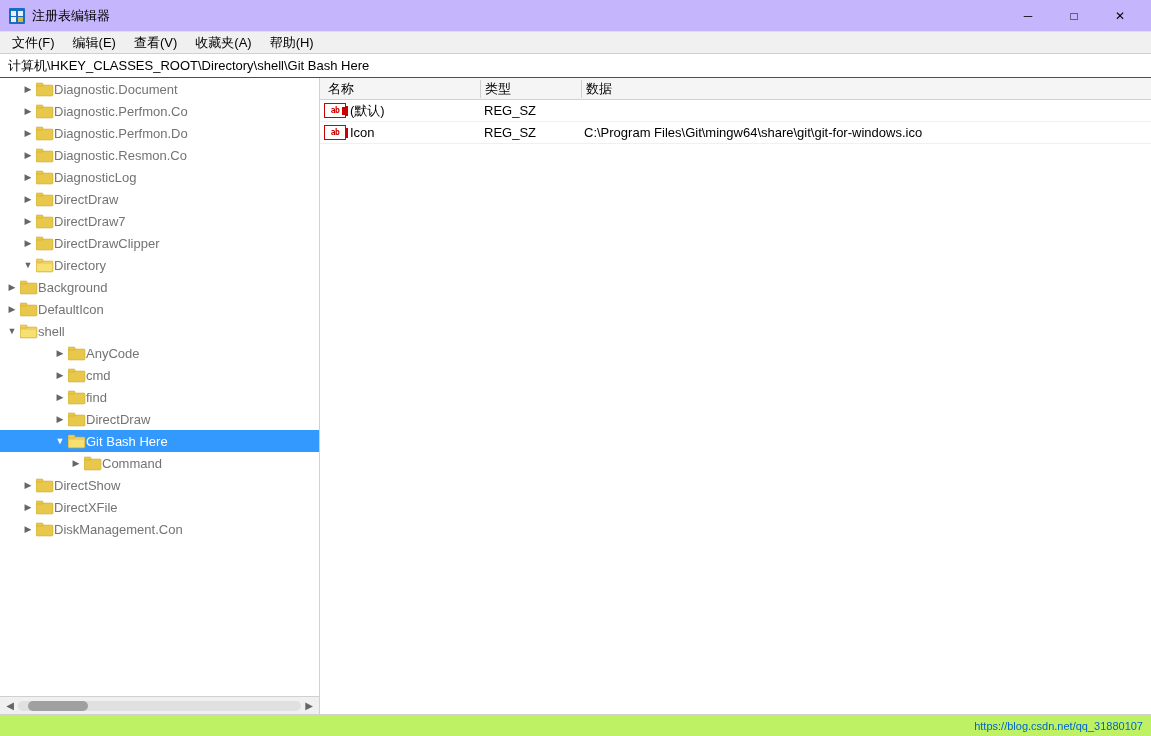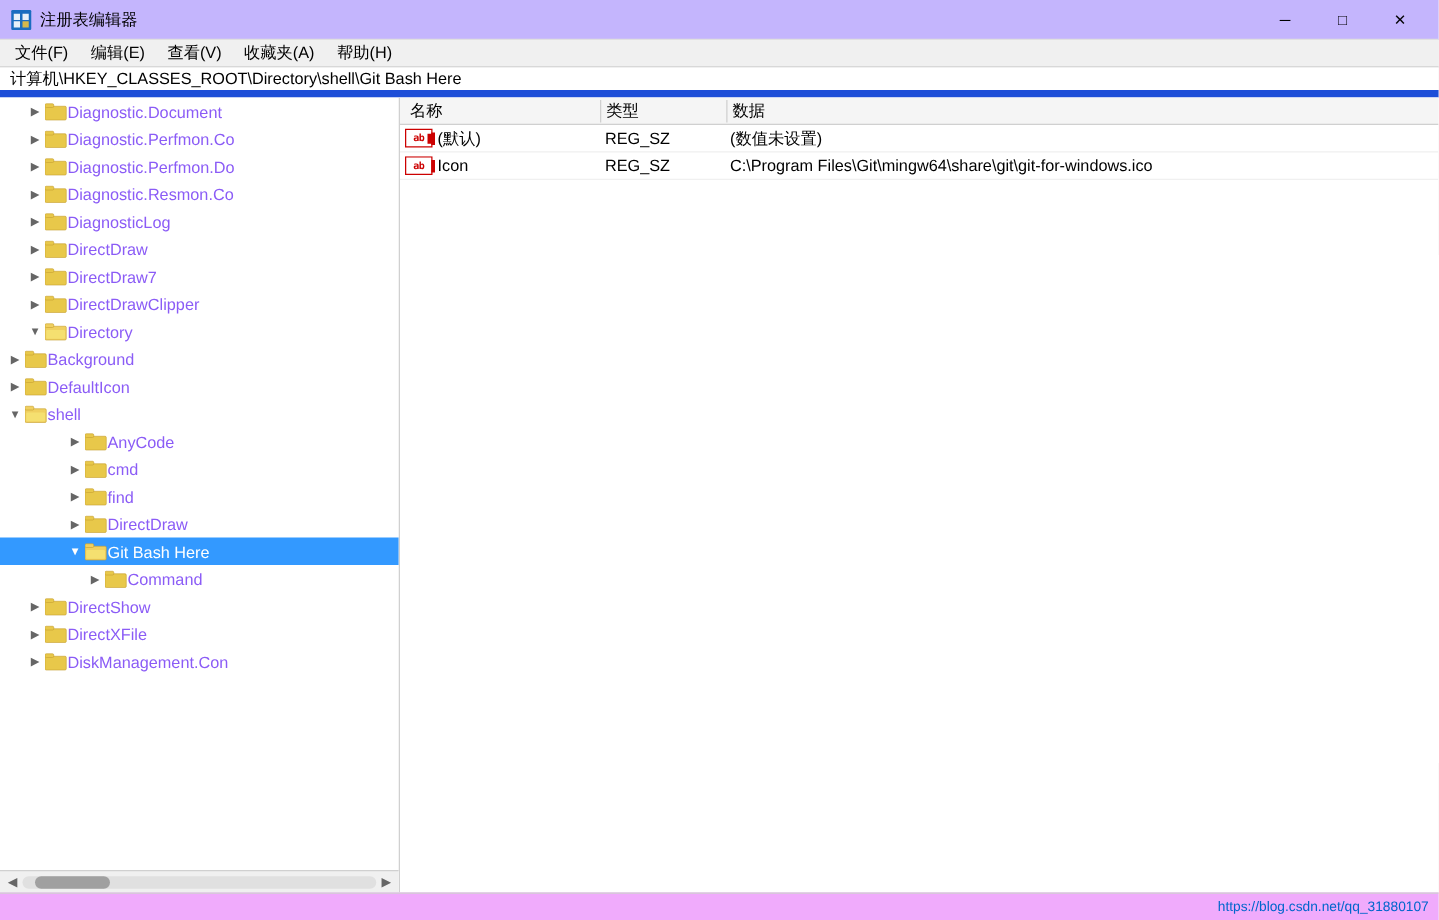--- a/index.html
+++ b/index.html
@@ -54,37 +54,38 @@
       align-items: center;
       justify-content: center;
       font-size: 12px;
       color: #000;
     }
 
     
     .menu-bar {
       background: #f0f0f0;
       display: flex;
+      align-items: center;
       height: 22px;
       padding: 0 4px;
       border-bottom: 1px solid #d0d0d0;
       gap: 2px;
     }
     .menu-item {
       padding: 1px 8px;
       cursor: pointer;
       font-size: 13px;
       color: #000;
     }
 
     
     .address-bar {
       background: #ffffff;
       height: 24px;
-      border-bottom: 6px solid #1d4ed8;
+      border-bottom: 1px solid #1d4ed8;
       display: flex;
       align-items: center;
       padding: 0 8px;
     }
     .address-text {
       font-size: 13px;
       color: #000;
     }
 
     
@@ -110,21 +111,21 @@
       overflow-x: hidden;
     }
     .tree-item {
       display: flex;
       align-items: center;
       height: 22px;
       padding-left: 4px;
       cursor: pointer;
       white-space: nowrap;
       font-size: 13px;
-      color: #8b5cf6;
+      color: #737373;
       user-select: none;
     }
     .tree-item.selected { background: #3399ff; color: #fff; }
 
     .expand-btn {
       width: 16px;
       height: 16px;
       display: flex;
       align-items: center;
       justify-content: center;
@@ -240,21 +241,21 @@
       right: -1px;
       top: 3px;
       width: 4px;
       height: 8px;
       background: #cc0000;
     }
 
     
     .status-bar {
       height: 22px;
-      background: #f0abfc;
+      background: #bef264;
       border-top: 1px solid #d0d0d0;
       display: flex;
       align-items: center;
       justify-content: flex-end;
       padding: 0 8px;
       font-size: 11px;
       color: #0066cc;
     }
 
     
@@ -549,21 +550,20 @@
 
       <div class="table-row">
         <div class="table-cell-name">
           <div class="reg-icon" style="font-size:8px; color:#cc0000; border-color:#cc0000; position:relative; width:22px; height:15px; border:1px solid #cc0000; display:flex; align-items:center; justify-content:center; background:#fff; flex-shrink:0;">
             <span style="font-size:8px; font-weight:bold; font-family:monospace; color:#cc0000; letter-spacing:-0.5px;">ab</span>
             <span style="position:absolute; right:-3px; top:2px; width:3px; height:10px; background:#cc0000;"></span>
           </div>
           <span>(默认)</span>
         </div>
         <div class="table-cell-type">REG_SZ</div>
-        <div class="table-cell-data">(数值未设置)</div>
       </div>
 
       <div class="table-row">
         <div class="table-cell-name">
           <div style="font-size:8px; color:#cc0000; border-color:#cc0000; position:relative; width:22px; height:15px; border:1px solid #cc0000; display:flex; align-items:center; justify-content:center; background:#fff; flex-shrink:0;">
             <span style="font-size:8px; font-weight:bold; font-family:monospace; color:#cc0000; letter-spacing:-0.5px;">ab</span>
             <span style="position:absolute; right:-3px; top:2px; width:3px; height:10px; background:#cc0000;"></span>
           </div>
           <span>Icon</span>
         </div>

